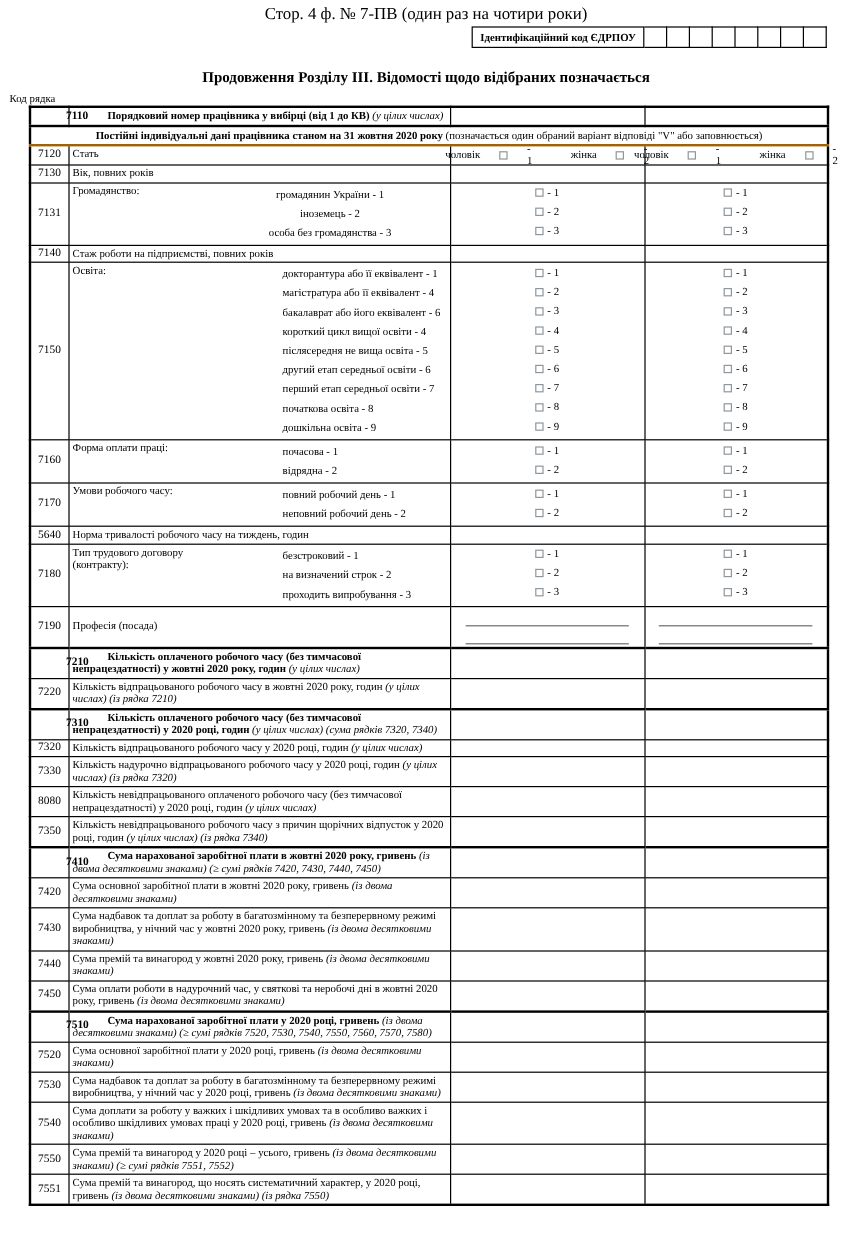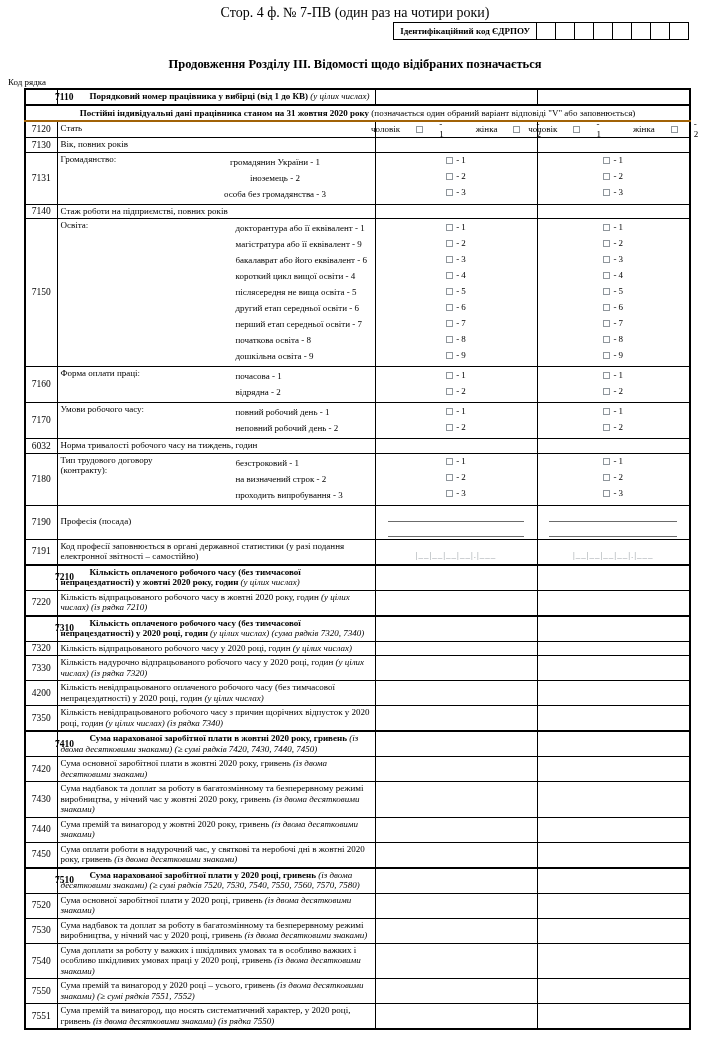--- a/index.html
+++ b/index.html
@@ -161,21 +161,21 @@
     <td></td>
   </tr>
 
   <tr>
     <td class="code">7150</td>
     <td>
       <div class="optwrap">
         <span class="optname">Освіта:</span>
         <span class="optlist left">
           <span class="optline">докторантура або її еквівалент - 1</span>
-          <span class="optline">магістратура або її еквівалент - 9</span>
+          <span class="optline">магістратура або її еквівалент - 4</span>
           <span class="optline">бакалаврат або його еквівалент - 6</span>
           <span class="optline">короткий цикл вищої освіти - 4</span>
           <span class="optline">післясередня не вища освіта - 5</span>
           <span class="optline">другий етап середньої освіти - 6</span>
           <span class="optline">перший етап середньої освіти - 7</span>
           <span class="optline">початкова освіта - 8</span>
           <span class="optline">дошкільна освіта - 9</span>
         </span>
       </div>
     </td>
@@ -317,21 +317,21 @@
             <span>- 1</span>
           </div>
       <div class="ckline">
             <span class="cb"></span>
             <span>- 2</span>
           </div>
     </td>
   </tr>
 
   <tr>
-    <td class="code">6032</td>
+    <td class="code">5640</td>
     <td><span class="lab">Норма тривалості робочого часу на тиждень, годин</span></td>
     <td></td>
     <td></td>
   </tr>
 
   <tr>
     <td class="code">7180</td>
     <td>
       <div class="optwrap">
         <span class="optname">Тип трудового договору (контракту):</span>
@@ -378,30 +378,20 @@
     <td>
           <div class="wline"></div>
           <div class="wline"></div>
         </td>
     <td>
           <div class="wline"></div>
           <div class="wline"></div>
         </td>
   </tr>
 
-  <tr>
-    <td class="code">7191</td>
-    <td><span class="lab">Код професії заповнюється в органі державної статистики (у разі подання електронної звітності – самостійно)</span></td>
-    <td>
-          <div class="codefield">|__|__|__|__|.|___</div>
-        </td>
-    <td>
-          <div class="codefield">|__|__|__|__|.|___</div>
-        </td>
-  </tr>
 
   <tr class="boldrow thick">
     <td class="code">7210</td>
     <td><span class="lab">Кількість оплаченого робочого часу (без тимчасової непрацездатності) у жовтні 2020 року, годин</span> <i class="note">(у цілих числах)</i></td>
     <td></td>
     <td></td>
   </tr>
 
   <tr>
     <td class="code">7220</td>
@@ -426,21 +416,21 @@
   </tr>
 
   <tr>
     <td class="code">7330</td>
     <td><span class="lab">Кількість надурочно відпрацьованого робочого часу у 2020 році, годин</span> <i class="note">(у цілих числах) (із рядка 7320)</i></td>
     <td></td>
     <td></td>
   </tr>
 
   <tr>
-    <td class="code">4200</td>
+    <td class="code">8080</td>
     <td><span class="lab">Кількість невідпрацьованого оплаченого робочого часу (без тимчасової непрацездатності) у 2020 році, годин</span> <i class="note">(у цілих числах)</i></td>
     <td></td>
     <td></td>
   </tr>
 
   <tr>
     <td class="code">7350</td>
     <td><span class="lab">Кількість невідпрацьованого робочого часу з причин щорічних відпусток у 2020 році, годин</span> <i class="note">(у цілих числах)   (із рядка 7340)</i></td>
     <td></td>
     <td></td>

